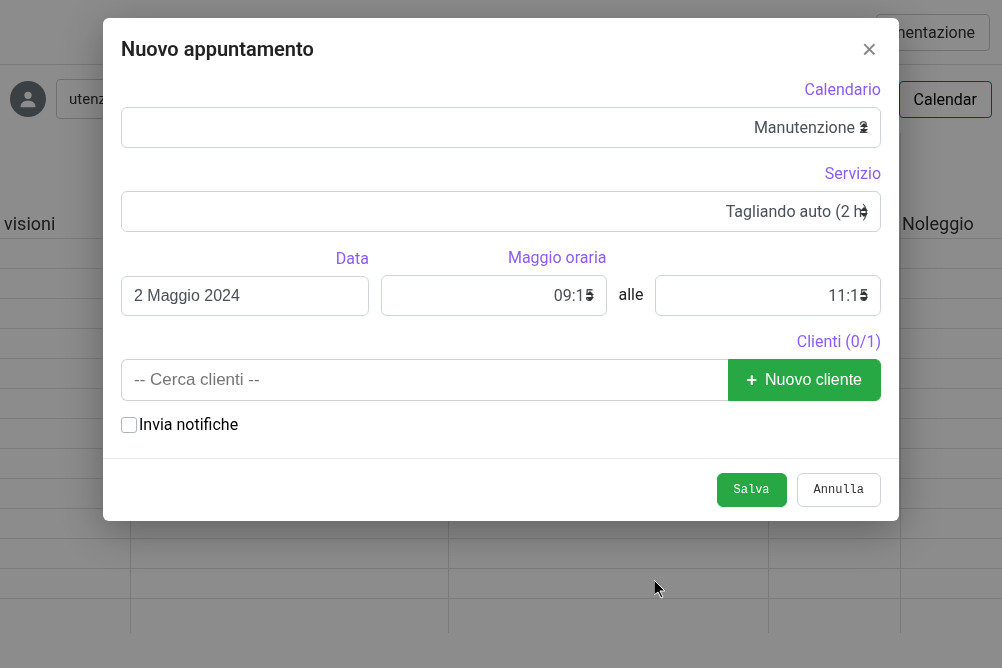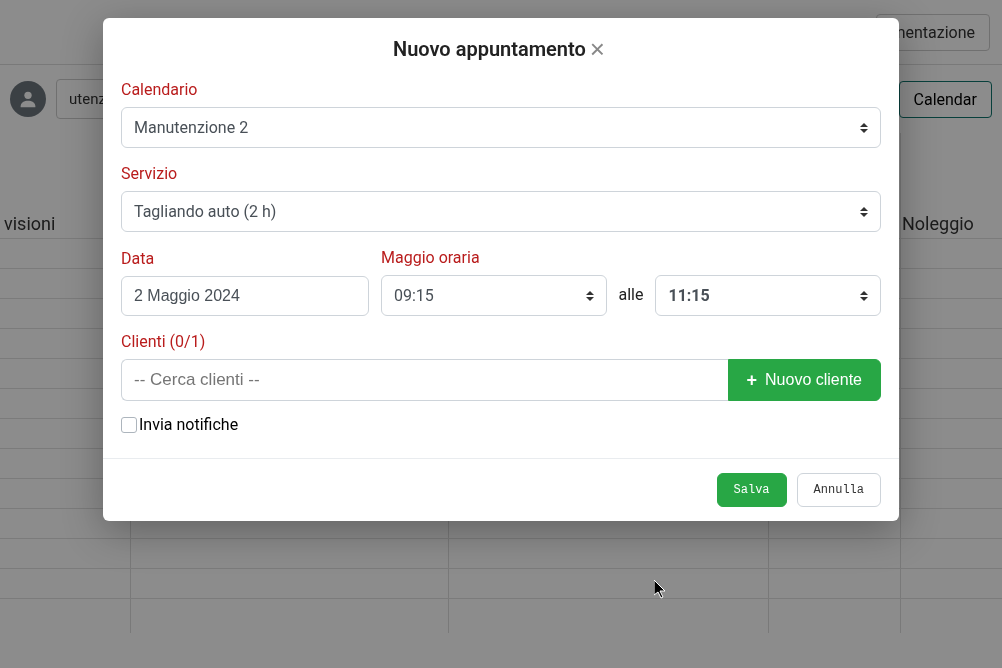--- a/index.html
+++ b/index.html
@@ -132,21 +132,21 @@
     
     .modal {
       width: 796px;
       background: #fff;
       border-radius: 6px;
       box-shadow: 0 10px 40px rgba(0,0,0,0.3);
       height: fit-content;
     }
     .modal-header {
       display: flex;
-      justify-content: center;
+      justify-content: space-between;
       align-items: center;
       padding: 18px 18px 14px 18px;
     }
     .modal-title {
       font-size: 20px;
       font-weight: 600;
       color: #222;
     }
     .modal-close {
       background: none;
@@ -159,36 +159,38 @@
     }
     .modal-body {
       padding: 4px 18px 16px 18px;
     }
     .form-group {
       margin-bottom: 16px;
     }
     .form-label {
       display: block;
       font-size: 16px;
-      color: #b91c1c;
+      color: #8b5cf6;
       margin-bottom: 8px;
+      text-align: right;
     }
     .form-select, .form-input {
       width: 100%;
       padding: 10px 12px;
       font-size: 16px;
       border: 1px solid #ced4da;
       border-radius: 6px;
       background: #fff;
       color: #495057;
       appearance: none;
       -webkit-appearance: none;
     }
     .select-wrap {
       position: relative;
+      text-align: right;
     }
     .select-caret {
       position: absolute;
       right: 12px;
       top: 50%;
       transform: translateY(-50%);
       pointer-events: none;
       width: 10px;
       height: 14px;
       display: flex;
@@ -216,21 +218,21 @@
       align-items: flex-end;
       margin-bottom: 16px;
     }
     .col-date { width: 248px; }
     .col-time1 { flex: 1; }
     .col-sep {
       padding-bottom: 12px;
       font-size: 16px;
       color: #222;
     }
-    .col-time2 { flex: 1; font-weight: bold; }
+    .col-time2 { flex: 1; }
     
     .client-row {
       display: flex;
       margin-bottom: 14px;
     }
     .client-search {
       flex: 1;
       padding: 10px 12px;
       font-size: 17px;
       border: 1px solid #ced4da;

